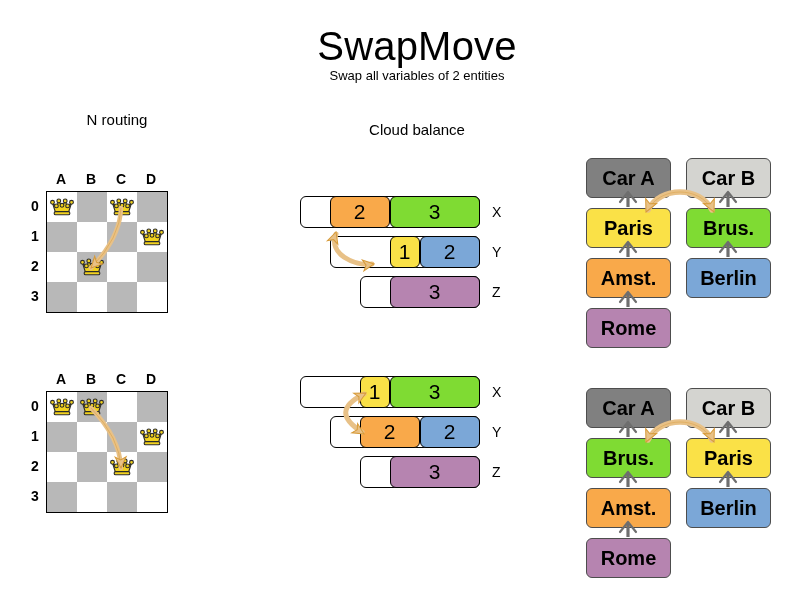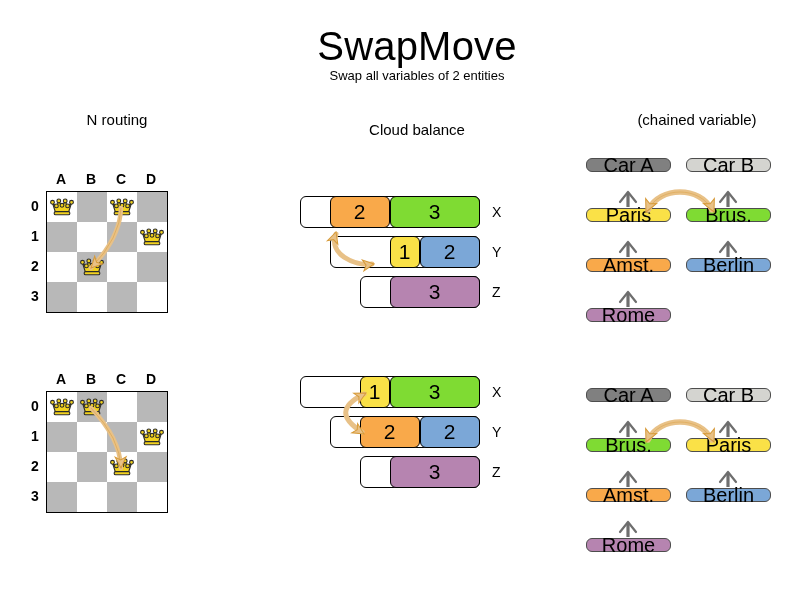--- a/index.html
+++ b/index.html
@@ -26,35 +26,34 @@
   .cell.light{background:#ffffff;}
   .queen{position:absolute;width:30px;height:30px;}
 
   
   .bar{position:absolute;height:32px;border:1.5px solid #000;border-radius:6px;background:#fff;box-sizing:border-box;}
   .seg{position:absolute;top:-1.5px;height:32px;border:1.5px solid #000;border-radius:6px;box-sizing:border-box;
        display:flex;align-items:center;justify-content:center;font-size:21px;color:#000;}
   .barlabel{position:absolute;font-size:14px;line-height:32px;}
 
   
-  .node{position:absolute;width:85px;height:14px;border:1.5px solid #4d4d4d;border-radius:6px;
-        display:flex;align-items:center;justify-content:center;font-size:20px;color:#000;box-sizing:border-box;}
+  .node{position:absolute;width:85px;height:40px;border:1.5px solid #4d4d4d;border-radius:6px;
+        display:flex;align-items:center;justify-content:center;font-size:20px;color:#000;box-sizing:border-box;font-weight:bold;}
 
   svg{overflow:visible;}
 </style>
 </head>
 <body>
 
 <div class="abs" id="title">SwapMove</div>
 <div class="abs" id="subtitle">Swap all variables of 2 entities</div>
 
 <div class="abs section-head" id="head-queens">N routing</div>
 <div class="abs section-head" id="head-cloud">Cloud balance</div>
 <div class="abs section-head" id="head-routing">
-  <div>(chained variable)</div>
 </div>
 
 <div class="board" id="board-before" style="left:46px;top:191px;">
     <div class="grid">
       <div class="cell light" style="left: 0px; top: 0px;"></div>
       <div class="cell dark" style="left: 30px; top: 0px;"></div>
       <div class="cell light" style="left: 60px; top: 0px;"></div>
       <div class="cell dark" style="left: 90px; top: 0px;"></div>
       <div class="cell dark" style="left: 0px; top: 30px;"></div>
       <div class="cell light" style="left: 30px; top: 30px;"></div>

